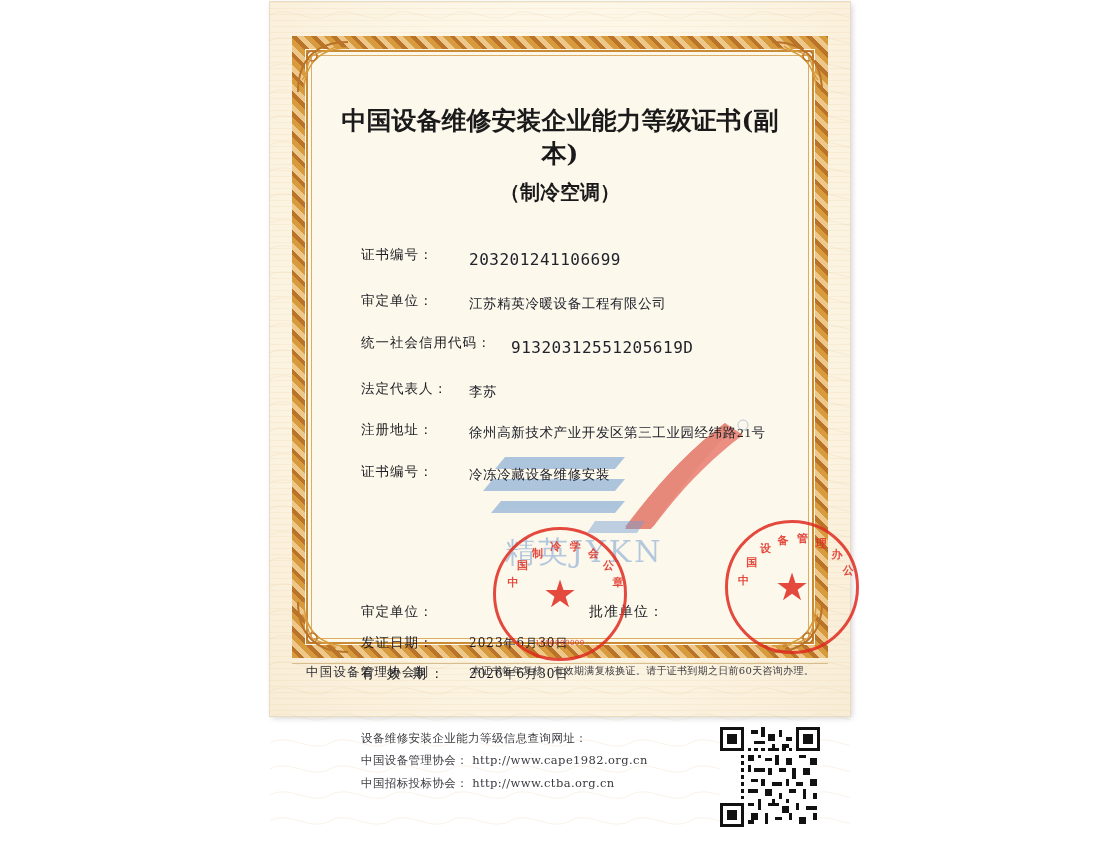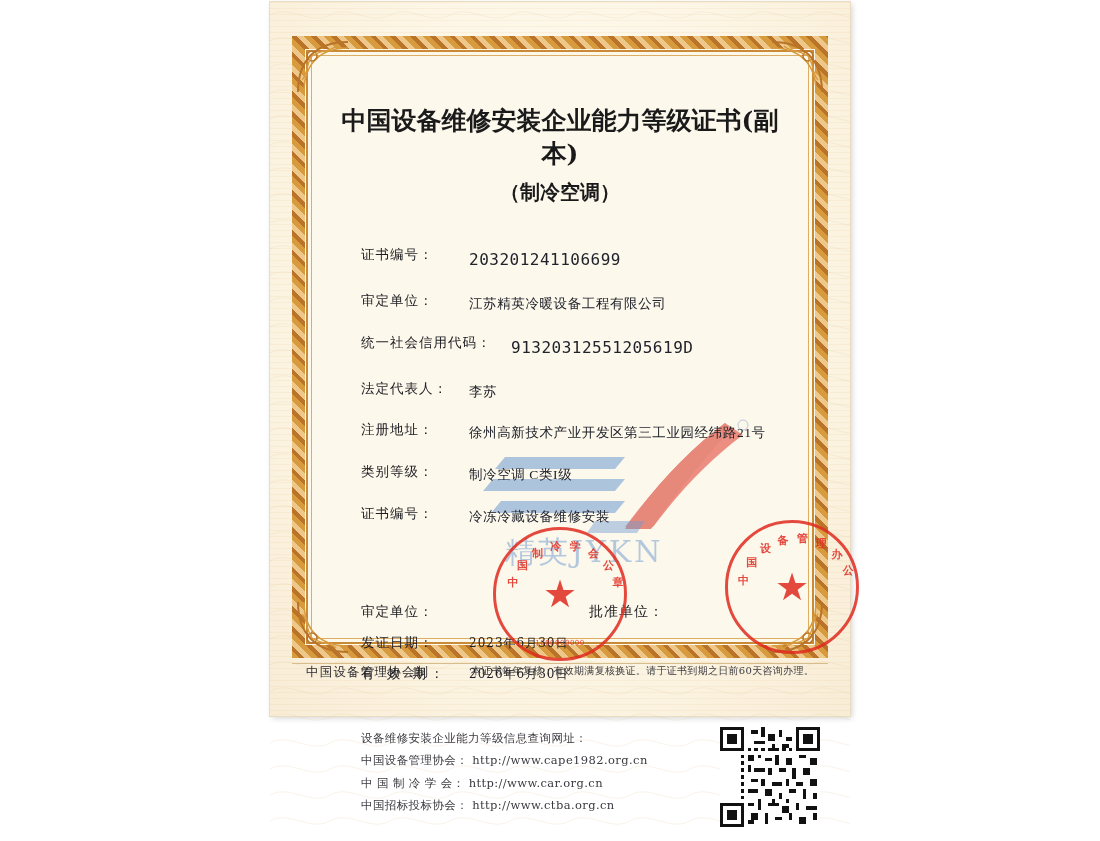--- a/index.html
+++ b/index.html
@@ -403,24 +403,20 @@
         <div class="field-row">
           <div class="field-label">法定代表人：</div>
           <div class="field-value">李苏</div>
         </div>
 
         <div class="field-row">
           <div class="field-label">注册地址：</div>
           <div class="field-value" style="max-width:330px;">徐州高新技术产业开发区第三工业园经纬路21号</div>
         </div>
 
-        <div class="field-row">
-          <div class="field-label">类别等级：</div>
-          <div class="field-value">制冷空调 C类I级</div>
-        </div>
 
         <div class="field-row">
           <div class="field-label">证书编号：</div>
           <div class="field-value">冷冻冷藏设备维修安装</div>
         </div>
       </div>
 
       <div class="seal left">
         <div class="seal-ring-text">
           <span style="transform: rotate(-70deg) translate(0,-56px) rotate(70deg);">中</span>
@@ -463,24 +459,20 @@
           <div class="sig-label sp">有 效 期：</div>
           <div class="sig-value">2026年6月30日</div>
         </div>
       </div>
 
       <div class="urls">
         <div>设备维修安装企业能力等级信息查询网址：</div>
         <div>
           <span class="u-label">中国设备管理协会：</span>
           <span>http://www.cape1982.org.cn</span>
-        </div>
-        <div>
-          <span class="u-label">中 国 制 冷 学 会：</span>
-          <span>http://www.car.org.cn</span>
         </div>
         <div>
           <span class="u-label">中国招标投标协会：</span>
           <span>http://www.ctba.org.cn</span>
         </div>
       </div>
 
       <svg class="qr" viewBox="0 0 29 29" shape-rendering="crispEdges">
         <rect width="29" height="29" fill="#ffffff"></rect>
         <g fill="#111111">

